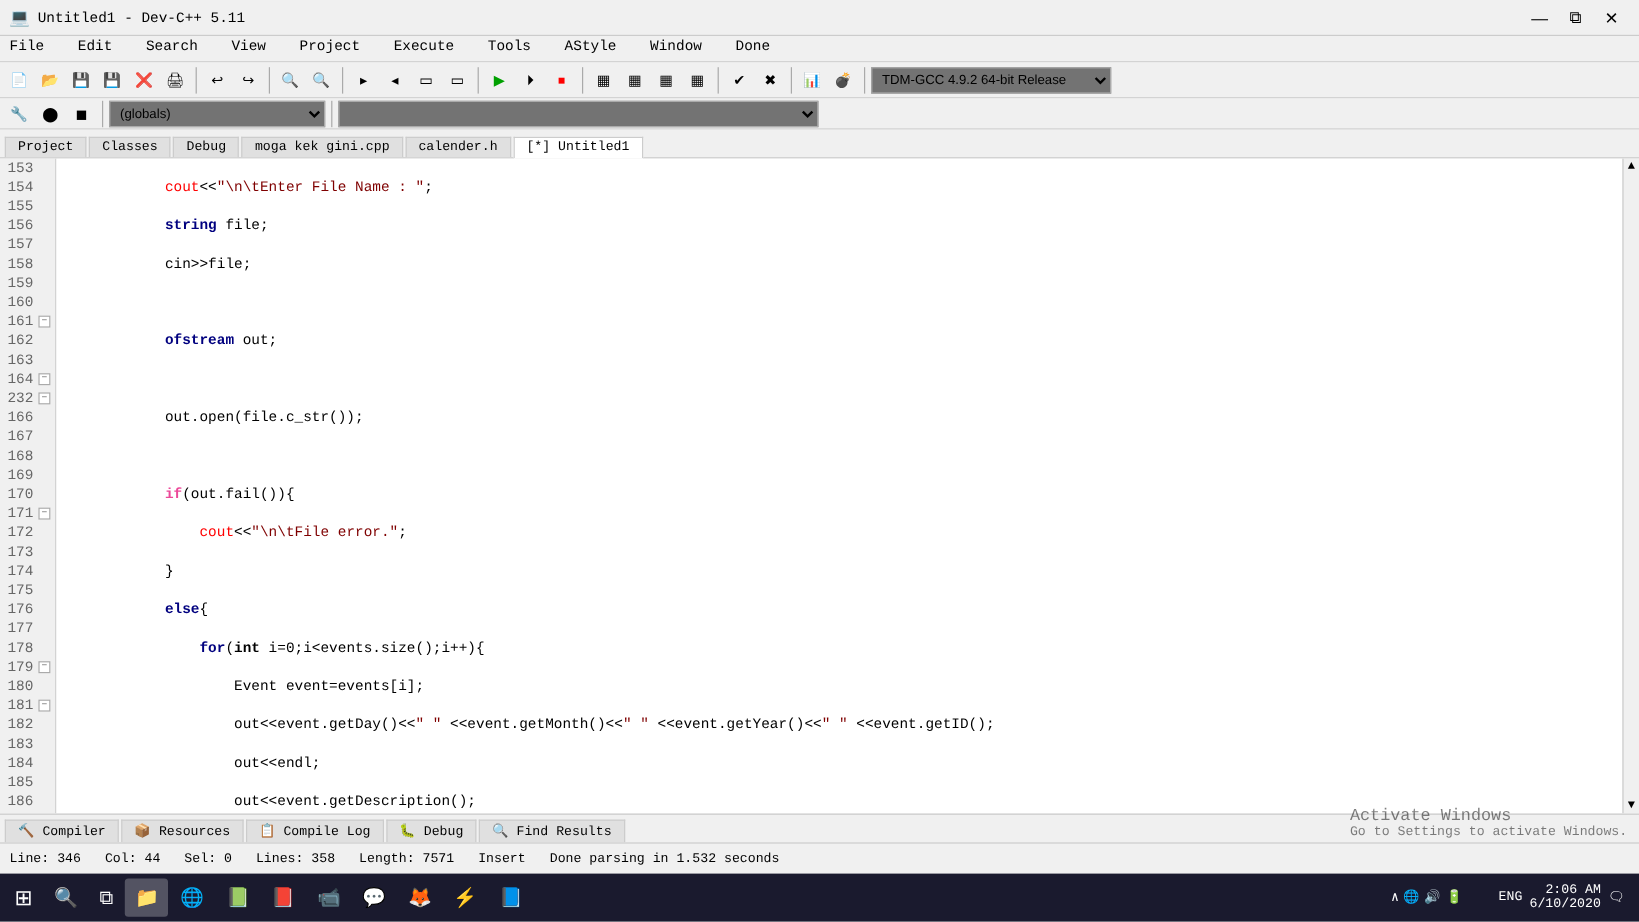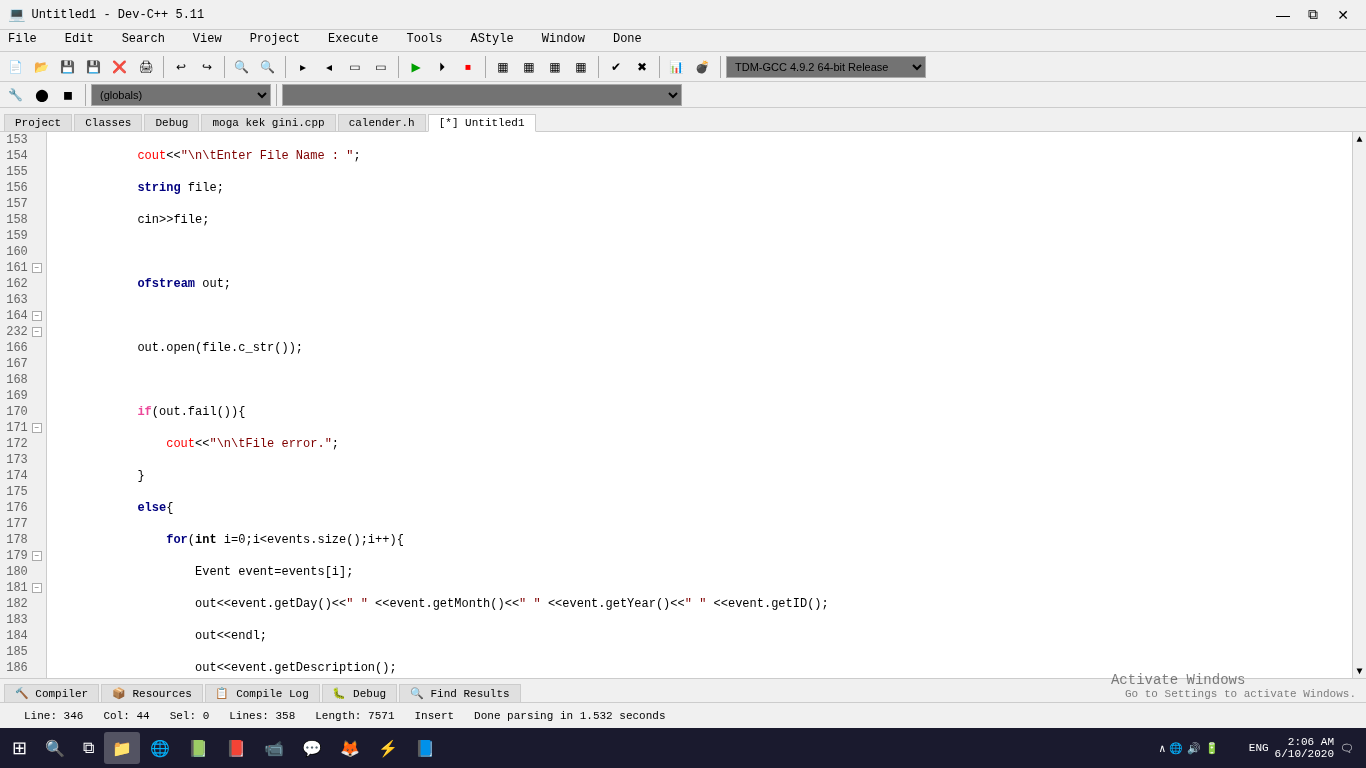--- a/index.html
+++ b/index.html
@@ -166,21 +166,21 @@
       margin-right: 2px;
     }
 
     
     #status-bar {
       background: #f0f0f0;
       height: 26px;
       display: flex;
       align-items: center;
       border-top: 1px solid #ccc;
-      padding: 0 24px;
+      padding: 0 8px;
       font-size: 11px;
       gap: 20px;
     }
     .status-item { display: flex; gap: 4px; }
 
     
     #taskbar {
       background: #1a1a2e;
       height: 40px;
       display: flex;
@@ -219,21 +219,21 @@
     
     #activate-windows {
       position: absolute;
       bottom: 68px;
       right: 10px;
       text-align: left;
       color: rgba(0,0,0,0.5);
       pointer-events: none;
     }
     #activate-windows .aw-title { font-size: 14px; }
-    #activate-windows .aw-sub { font-size: 11px; margin-left: 14px; }
+    #activate-windows .aw-sub { font-size: 11px; }
 
     
     .flex { display: flex; }
 
     #main-layout {
       display: flex;
       flex-direction: column;
       height: calc(768px - 40px);
     }
 

